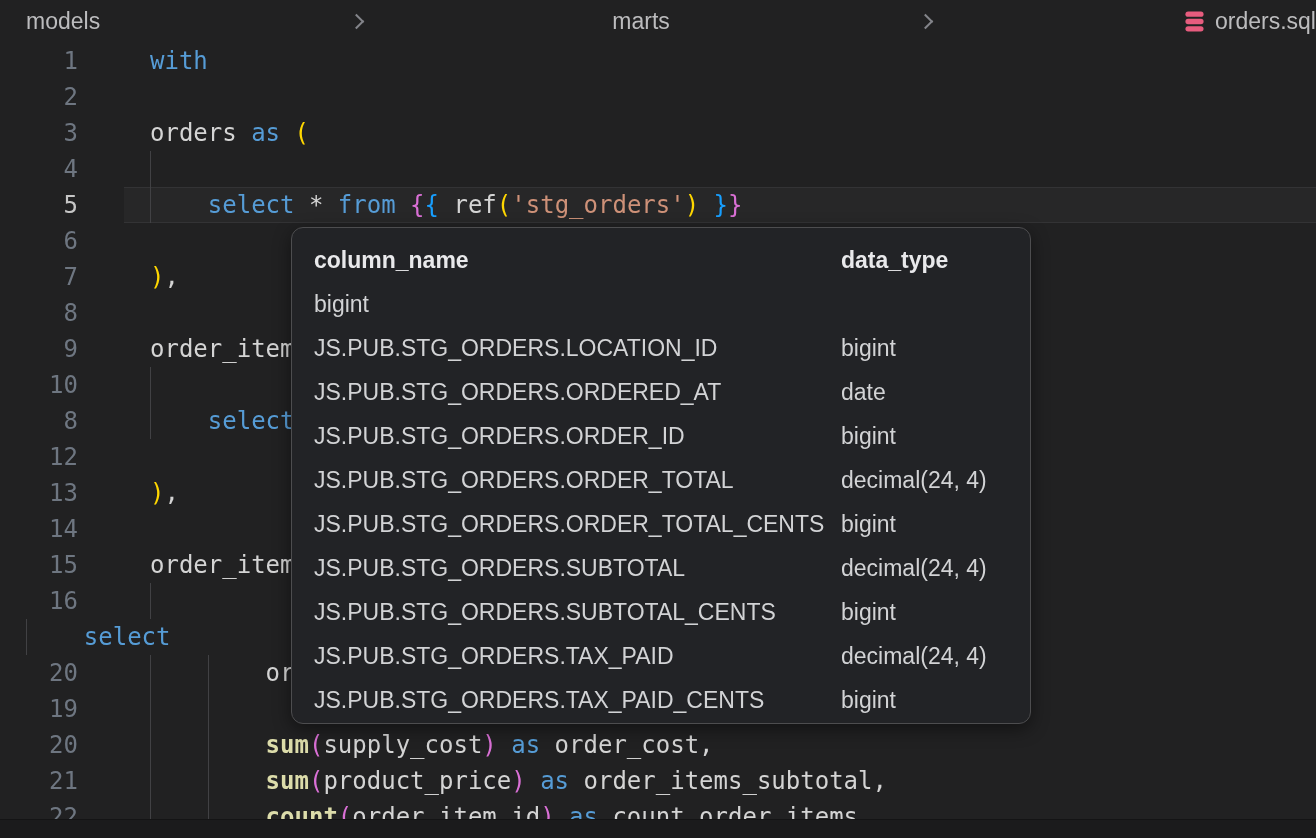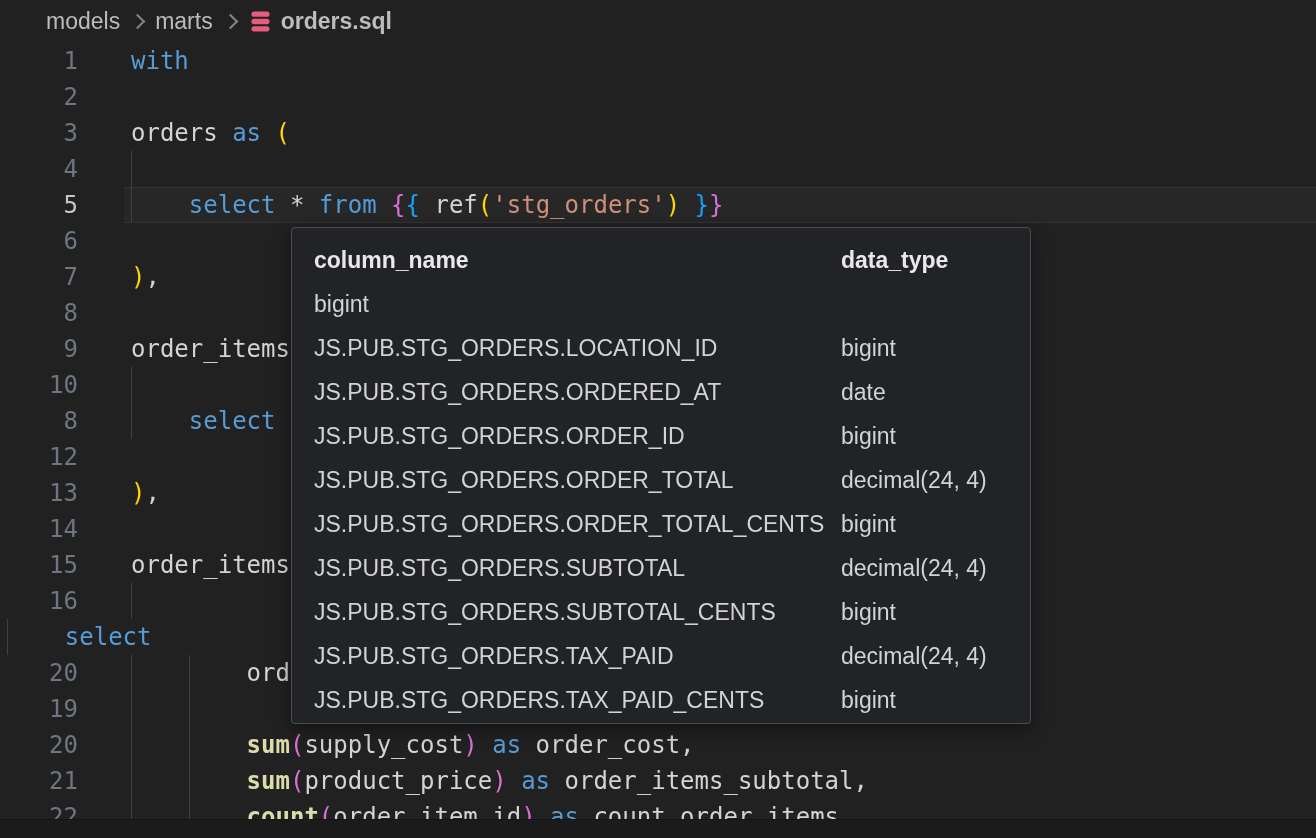--- a/index.html
+++ b/index.html
@@ -4,24 +4,24 @@
 <style>
   html,body{margin:0;padding:0;background:#111;}
   .app{
     position:relative;width:1316px;height:838px;overflow:hidden;
     background:var(--editor-bg,#212122);
     font-family:"Liberation Sans",sans-serif;
   }
   
   .breadcrumb{
     height:43px;display:flex;align-items:center;gap:11px;
-    padding-left:46px;font-size:23px;color:var(--breadcrumb-text,#bcbcbe);
+    padding-left:26px;font-size:23px;color:var(--breadcrumb-text,#bcbcbe);justify-content:space-between;
   }
   .bc-item{cursor:pointer;}
-  .bc-file{display:flex;align-items:center;gap:8px;font-weight:bold;}
+  .bc-file{display:flex;align-items:center;gap:8px;}
   .chev{
     width:9px;height:9px;display:inline-block;flex:none;
     border-top:2.5px solid var(--breadcrumb-separator,#83848a);
     border-right:2.5px solid var(--breadcrumb-separator,#83848a);
     transform:rotate(45deg);margin:0 1px;
   }
   .db-icon{flex:none;display:block;}
   .db-icon rect{fill:var(--icon-pink,#e75c7e);}
   
   .editor{
@@ -36,35 +36,35 @@
   }
   .line.current .gutter{color:var(--line-number-active,#c6c6c6);}
   .line.current::before{
     content:"";position:absolute;left:124px;right:0;top:0;bottom:0;
     box-sizing:border-box;background:var(--current-line-bg,#272728);
     border-top:1px solid var(--current-line-border,#333335);
     border-bottom:1px solid var(--current-line-border,#333335);
   }
   .content{
     position:relative;flex:1;padding-left:7px;line-height:36px;
-    white-space:pre;z-index:1;
+    white-space:pre;z-index:1;margin-left:19px;
   }
   .guide{position:absolute;top:0;bottom:0;width:1px;background:var(--indent-guide,#414144);}
   .tk-kw{color:var(--keyword,#569cd6);}
   .tk-id{color:var(--identifier,#d4d4d4);}
   .tk-fn{color:var(--function,#dcdcaa);font-weight:bold;}
   .tk-str{color:var(--string,#ce9178);}
   .tk-b1{color:var(--bracket-gold,#ffd700);}
   .tk-b2{color:var(--bracket-pink,#da70d6);}
   .tk-b3{color:var(--bracket-blue,#179fff);}
   
   .popup{
     position:absolute;left:291px;top:227px;width:740px;height:497px;
     box-sizing:border-box;background:var(--popup-bg,#222326);
-    border:1px solid var(--popup-border,#4d4d4f);border-radius:4px;
+    border:1px solid var(--popup-border,#4d4d4f);border-radius:12px;
     box-shadow:0 5px 18px rgba(0,0,0,0.45);
     padding:10px 0 0 22px;overflow:hidden;z-index:10;
     font-size:23px;color:var(--popup-row-text,#d2d3d5);
   }
   .prow{display:flex;align-items:center;height:44px;white-space:nowrap;}
   .prow .c1{flex:none;width:527px;overflow:hidden;}
   .prow .c2{flex:none;}
   .phead{font-weight:bold;color:var(--popup-header-text,#e9e9eb);}
   
   .bottom-strip{

